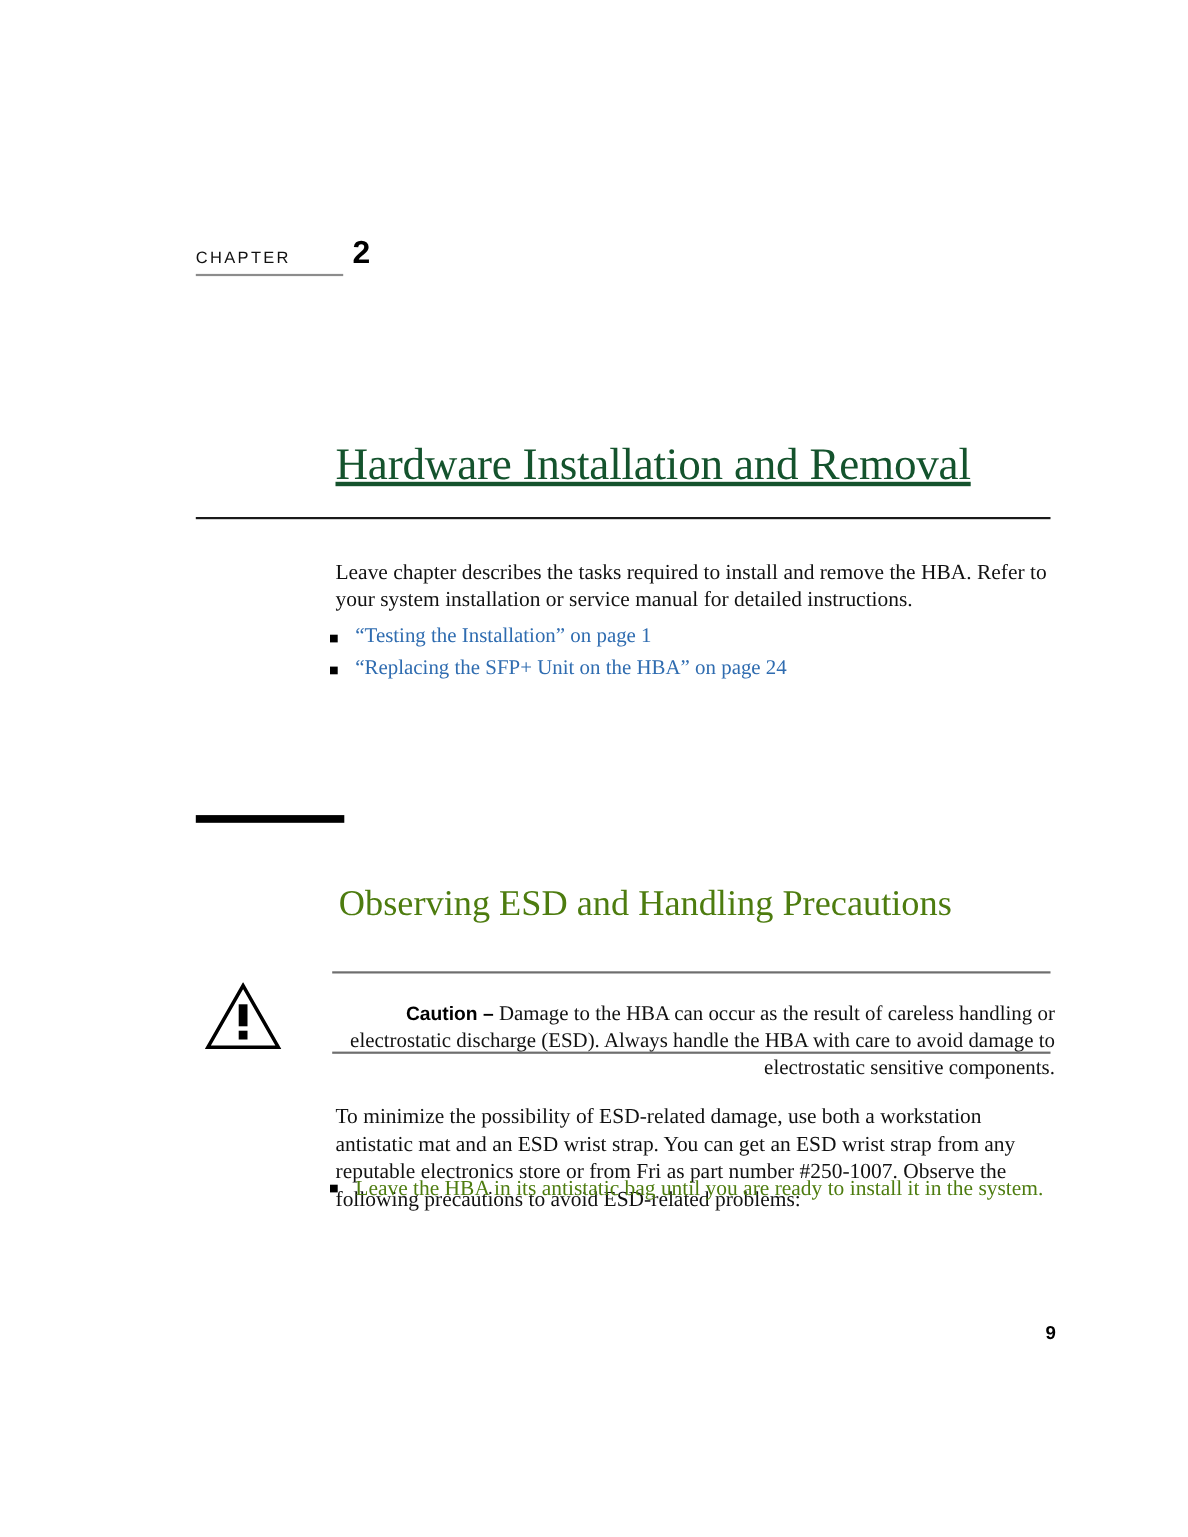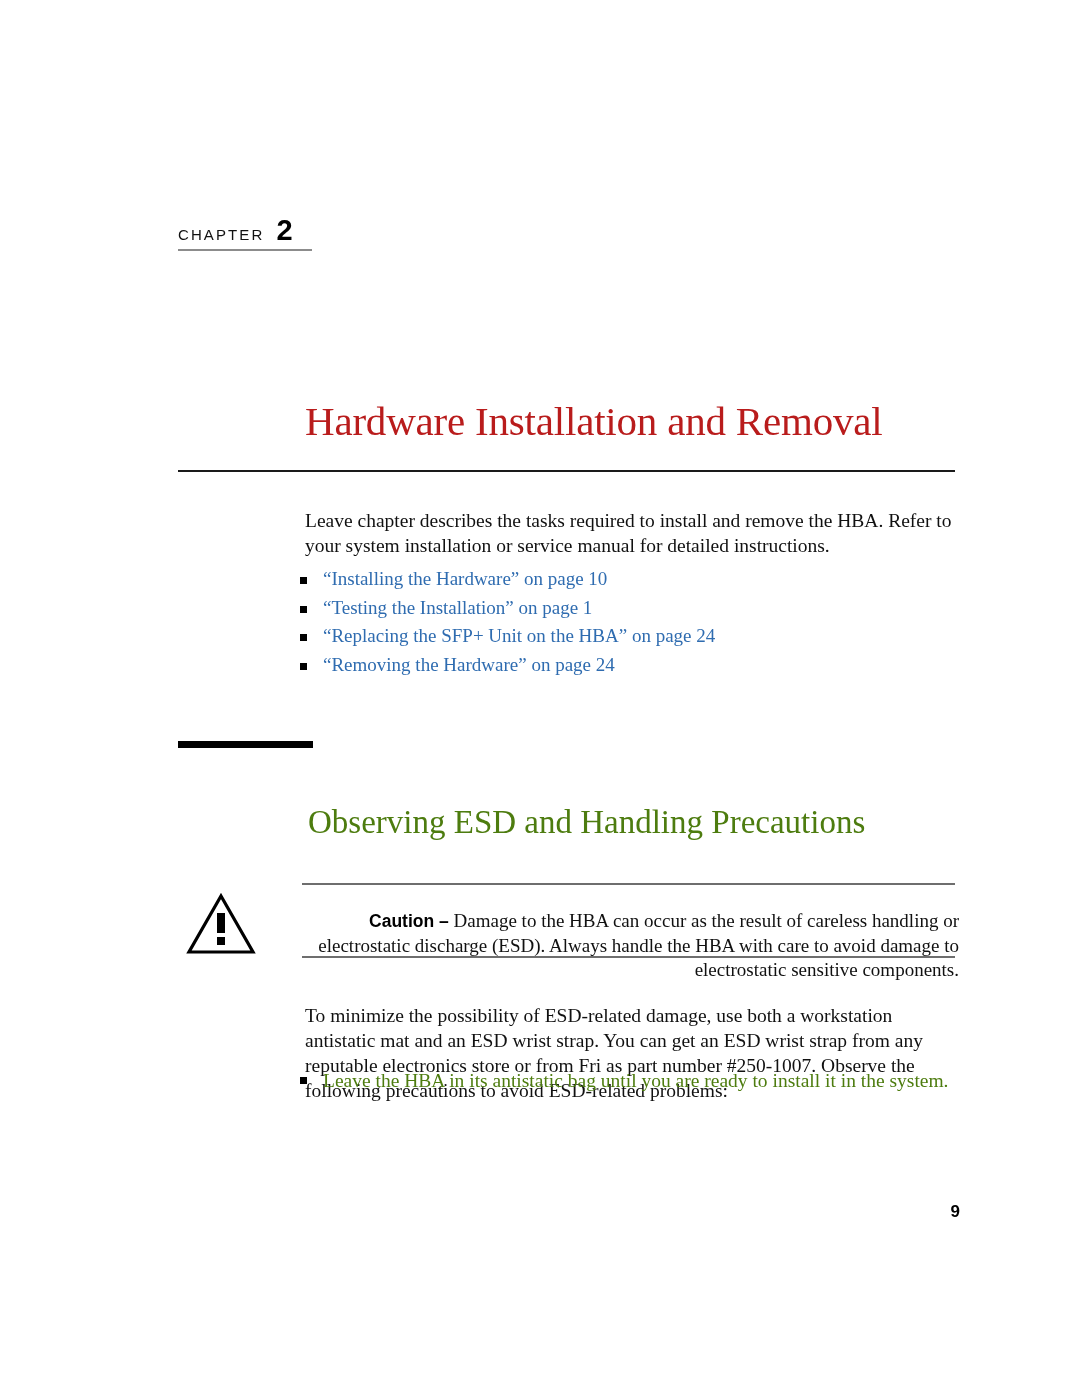--- a/index.html
+++ b/index.html
@@ -25,20 +25,21 @@
   .chapter-label {
     position: absolute;
     left: 178px;
     top: 216px;
     width: 134px;
     border-bottom: 2px solid #8c8c8c;
     padding-bottom: 4px;
     display: flex;
     align-items: baseline;
     white-space: nowrap;
+    gap: 44px;
   }
   .chapter-word {
     font-family: "Liberation Sans", sans-serif;
     font-size: 15px;
     letter-spacing: 2.1px;
     color: #111111;
   }
   .chapter-num {
     font-family: "Liberation Sans", sans-serif;
     font-size: 29px;
@@ -50,22 +51,23 @@
 
   
   .chapter-title {
     position: absolute;
     left: 305px;
     top: 370px;
     font-family: "Liberation Serif", serif;
     font-size: 41px;
     font-weight: normal;
     letter-spacing: -0.2px;
-    color: #b91c1c;
+    color: #14532d;
     white-space: nowrap;
+    text-decoration: underline;
   }
 
   .rule-title {
     position: absolute;
     left: 178px;
     top: 470px;
     width: 777px;
     height: 2px;
     background: #1a1a1a;
   }
@@ -229,36 +231,28 @@
     <span class="chapter-word">CHAPTER</span>
     <span class="chapter-num">2</span>
   </div>
 
   <h1 class="chapter-title">Hardware Installation and Removal</h1>
   <div class="rule-title"></div>
 
   <p class="intro-1">Leave chapter describes the tasks required to install and remove the HBA. Refer to your system installation or service manual for detailed instructions.</p>
 
   <div class="topics">
-    <div class="topic-item">
-      <span class="sq-bullet"></span>
-      <span class="topic-link">“Installing the Hardware” on page 10</span>
-    </div>
     <div class="topic-item">
       <span class="sq-bullet"></span>
       <span class="topic-link">“Testing the Installation” on page 1</span>
     </div>
     <div class="topic-item">
       <span class="sq-bullet"></span>
       <span class="topic-link">“Replacing the SFP+ Unit on the HBA” on page 24</span>
     </div>
-    <div class="topic-item">
-      <span class="sq-bullet"></span>
-      <span class="topic-link">“Removing the Hardware” on page 24</span>
-    </div>
   </div>
 
   <div class="rule-section-thick"></div>
   <h2 class="section-heading">Observing ESD and Handling Precautions</h2>
 
   <div class="caution-rule-top"></div>
   <div class="caution-icon">
     <svg viewBox="0 0 70 62" width="70" height="62" aria-hidden="true">
       <polygon points="35,3 67,59 3,59" fill="none" stroke="#000000" stroke-width="3.2" stroke-linejoin="miter"></polygon>
       <rect x="31" y="20" width="8" height="20" fill="#000000"></rect>

